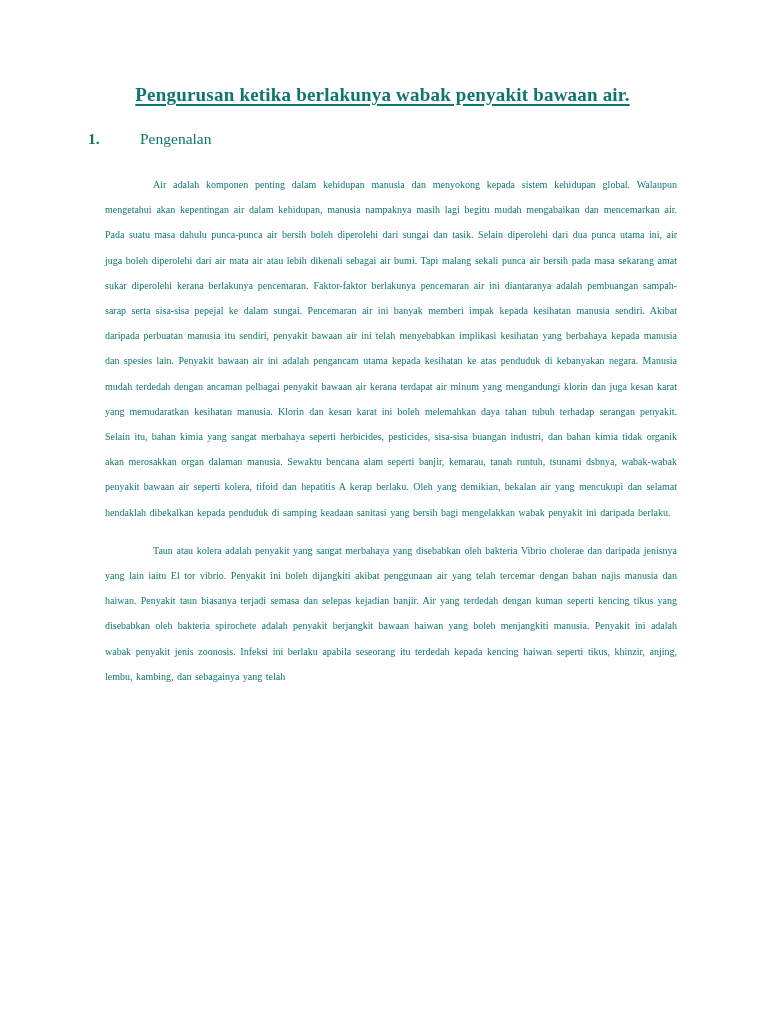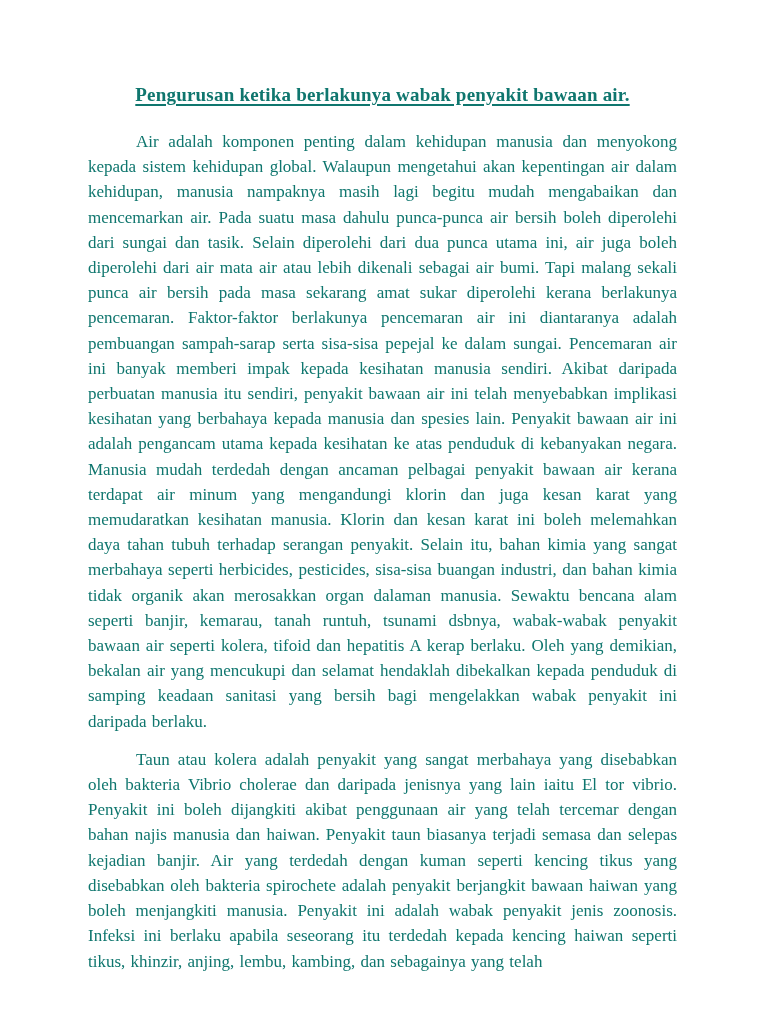--- a/index.html
+++ b/index.html
@@ -37,36 +37,39 @@
     font-size: 15.5px;
     line-height: 20px;
     margin: 0 0 23px 0;
   }
   .section-heading .num {
     display: inline-block;
     width: 52px;
     font-weight: bold;
   }
   .para {
-    font-size: 17px;
+    font-size: 10px;
     line-height: 25.2px;
     text-align: justify;
     text-justify: inter-word;
     text-indent: 48px;
     word-spacing: 1px;
-    margin: 0 0 13px 0;
+    margin: 0 0 13px 17px;
   }
 </style>
 </head>
 <body>
 
 <div class="page">
   <div class="content">
 
     <h1 class="doc-title">Pengurusan ketika berlakunya wabak penyakit bawaan air.</h1>
 
+    <div class="section-heading">
+      <span class="num">1.</span><span class="label">Pengenalan</span>
+    </div>
 
     <p class="para">Air adalah komponen penting dalam kehidupan manusia dan menyokong kepada sistem kehidupan global. Walaupun mengetahui akan kepentingan air dalam kehidupan, manusia nampaknya masih lagi begitu mudah mengabaikan dan mencemarkan air. Pada suatu masa dahulu punca-punca air bersih boleh diperolehi dari sungai dan tasik. Selain diperolehi dari dua punca utama ini, air juga boleh diperolehi dari air mata air atau lebih dikenali sebagai air bumi. Tapi malang sekali punca air bersih pada masa sekarang amat sukar diperolehi kerana berlakunya pencemaran. Faktor-faktor berlakunya pencemaran air ini diantaranya adalah pembuangan sampah-sarap serta sisa-sisa pepejal ke dalam sungai. Pencemaran air ini banyak memberi impak kepada kesihatan manusia sendiri. Akibat daripada perbuatan manusia itu sendiri, penyakit bawaan air ini telah menyebabkan implikasi kesihatan yang berbahaya kepada manusia dan spesies lain. Penyakit bawaan air ini adalah pengancam utama kepada kesihatan ke atas penduduk di kebanyakan negara. Manusia mudah terdedah dengan ancaman pelbagai penyakit bawaan air kerana terdapat air minum yang mengandungi klorin dan juga kesan karat yang memudaratkan kesihatan manusia. Klorin dan kesan karat ini boleh melemahkan daya tahan tubuh terhadap serangan penyakit. Selain itu, bahan kimia yang sangat merbahaya seperti herbicides, pesticides, sisa-sisa buangan industri, dan bahan kimia tidak organik akan merosakkan organ dalaman manusia. Sewaktu bencana alam seperti banjir, kemarau, tanah runtuh, tsunami dsbnya, wabak-wabak penyakit bawaan air seperti kolera, tifoid dan hepatitis A kerap berlaku. Oleh yang demikian, bekalan air yang mencukupi dan selamat hendaklah dibekalkan kepada penduduk di samping keadaan sanitasi yang bersih bagi mengelakkan wabak penyakit ini daripada berlaku.</p>
 
     <p class="para">Taun atau kolera adalah penyakit yang sangat merbahaya yang disebabkan oleh bakteria Vibrio cholerae dan daripada jenisnya yang lain iaitu El tor vibrio. Penyakit ini boleh dijangkiti akibat penggunaan air yang telah tercemar dengan bahan najis manusia dan haiwan. Penyakit taun biasanya terjadi semasa dan selepas kejadian banjir. Air yang terdedah dengan kuman seperti kencing tikus yang disebabkan oleh bakteria spirochete adalah penyakit berjangkit bawaan haiwan yang boleh menjangkiti manusia. Penyakit ini adalah wabak penyakit jenis zoonosis. Infeksi ini berlaku apabila seseorang itu terdedah kepada kencing haiwan seperti tikus, khinzir, anjing, lembu, kambing, dan sebagainya yang telah</p>
 
   </div>
 </div>
 
 </body></html>

